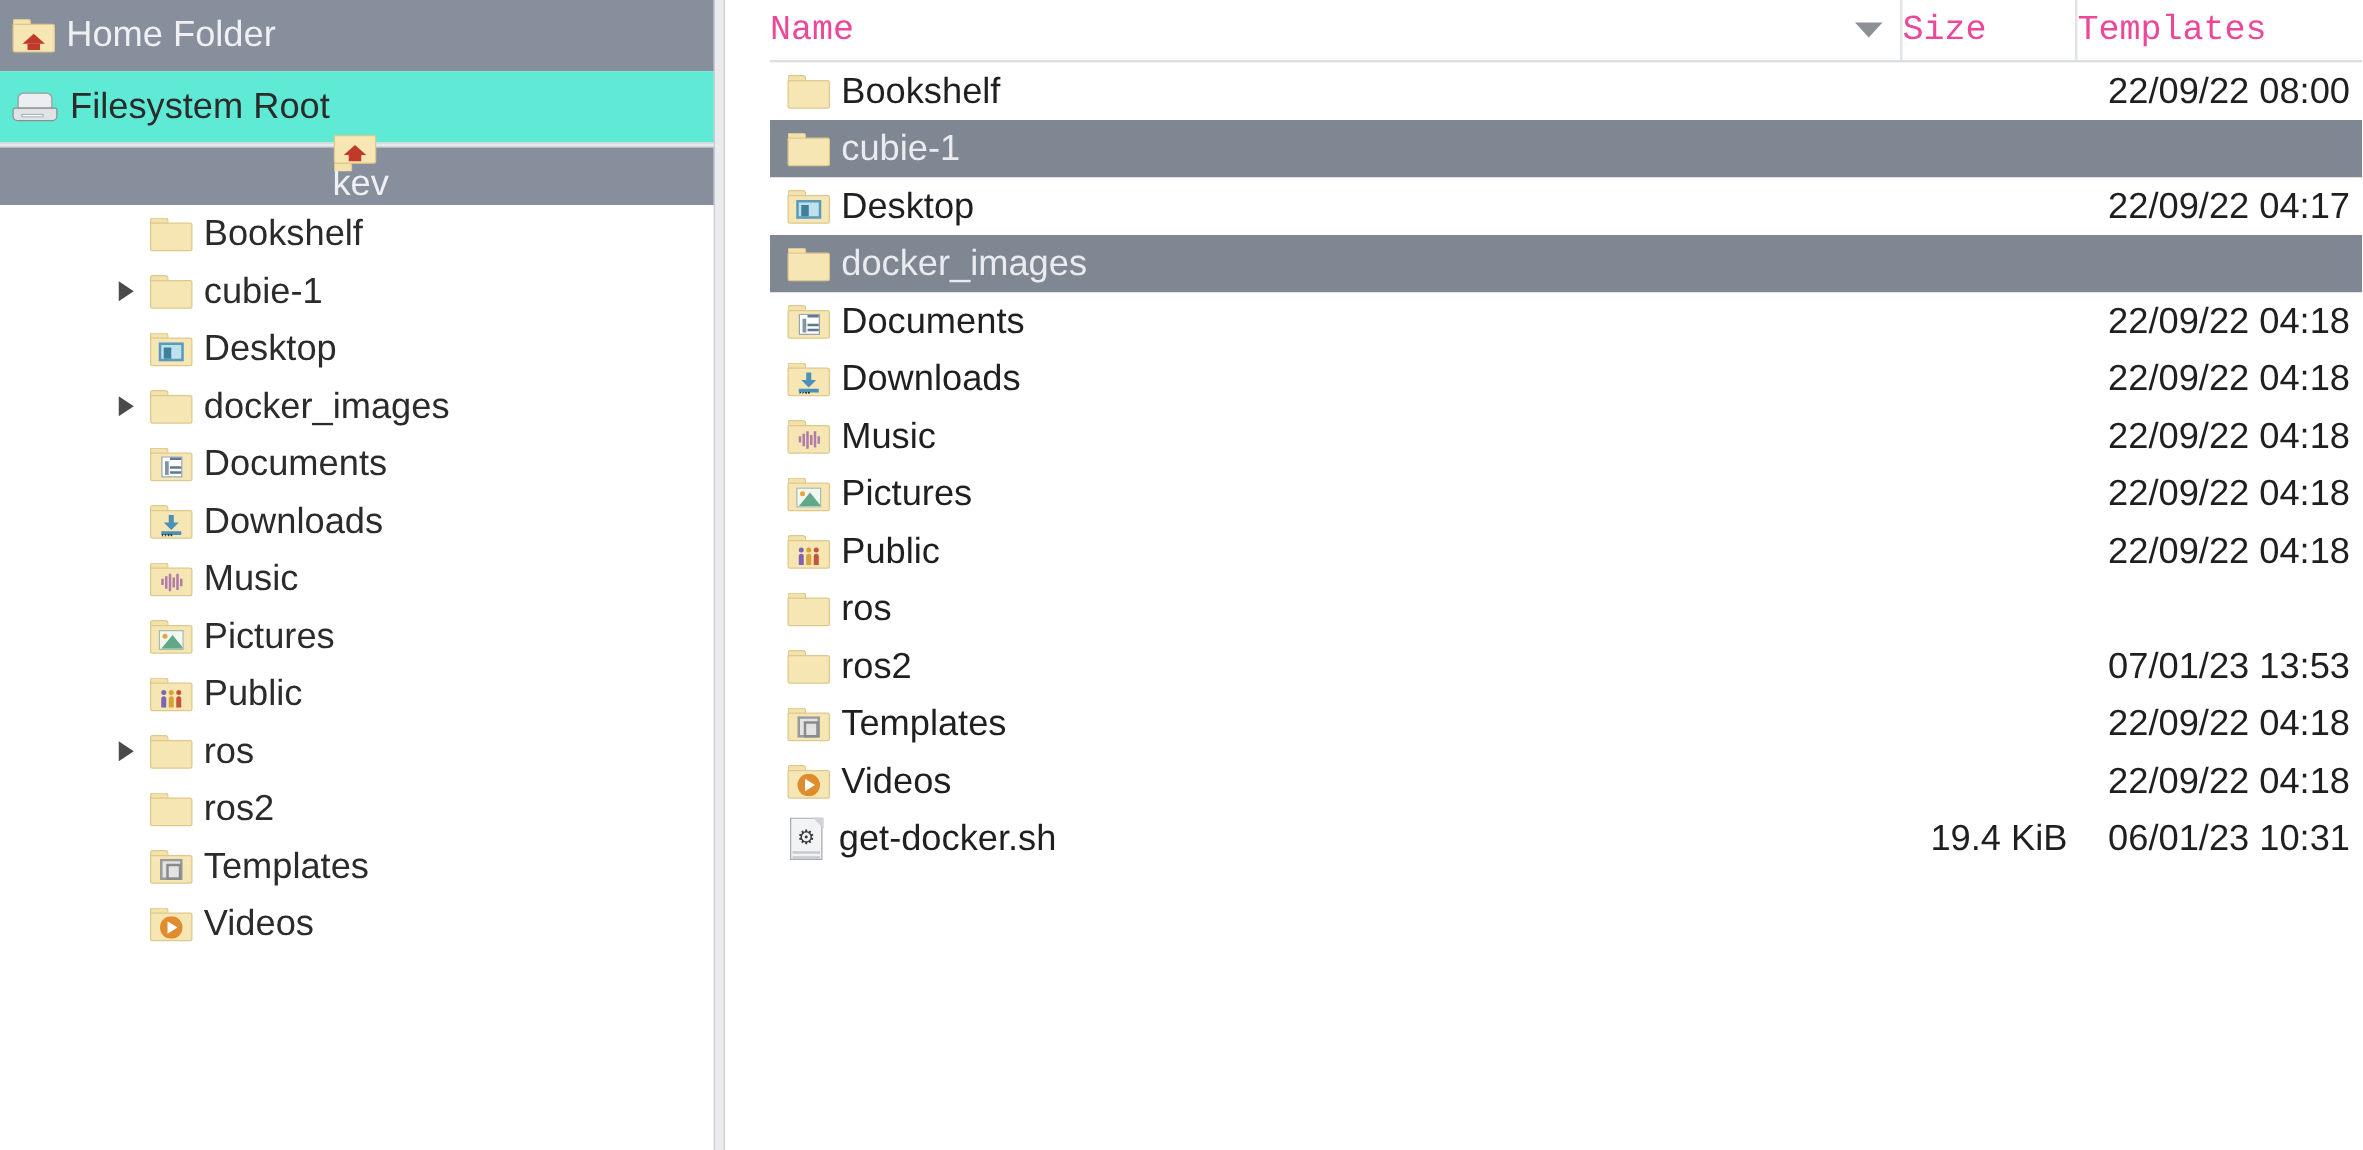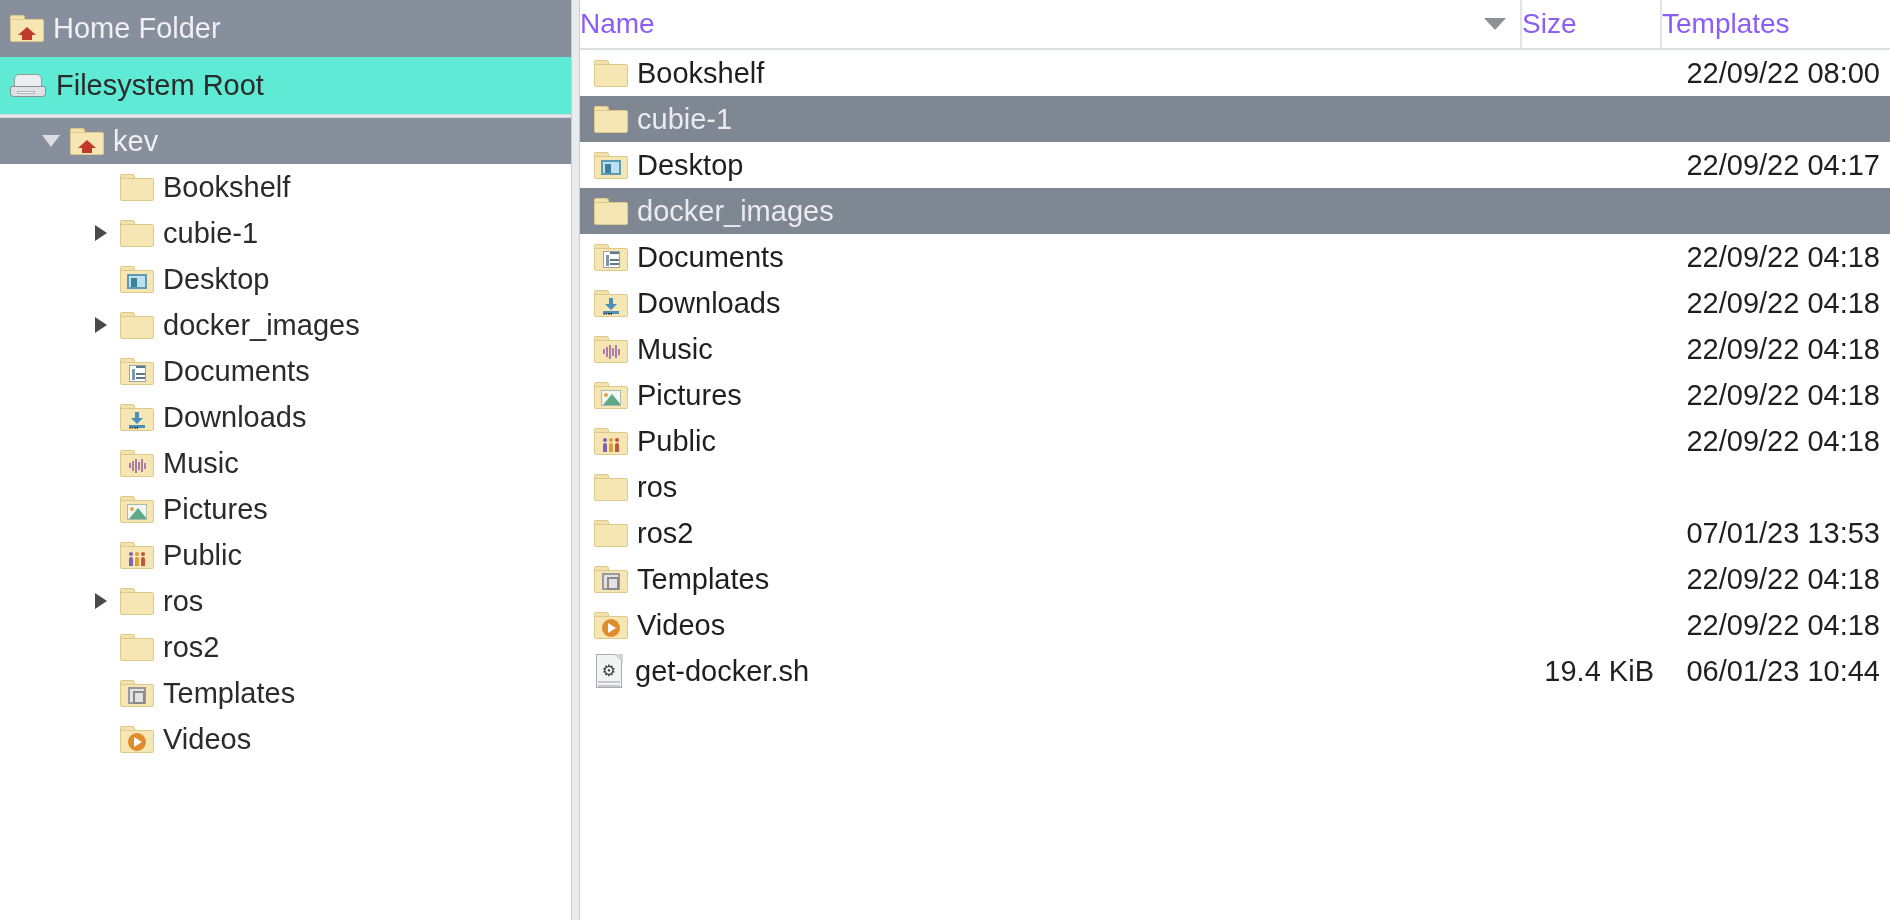--- a/index.html
+++ b/index.html
@@ -11,20 +11,21 @@
     background: #ffffff;
     font-family: "Liberation Sans", sans-serif;
   }
 
   #app {
     position: relative;
     width: 1890px;
     height: 920px;
     display: flex;
     background: #ffffff;
+    gap: 36px;
   }
 
   
   #sidebar {
     width: 580px;
     height: 920px;
     box-sizing: border-box;
     background: #ffffff;
     border-right: 3px solid #cfd2d6;
     position: relative;
@@ -58,20 +59,21 @@
     display: flex;
     align-items: center;
     font-size: 29px;
     color: #2b2b2b;
     background: #ffffff;
     box-sizing: border-box;
   }
   .tree-row.selected {
     background: #878e9c;
     color: #eef0f3;
+    flex-direction: column;
   }
 
   .expander {
     width: 38px;
     min-width: 38px;
     display: flex;
     align-items: center;
     justify-content: center;
   }
   .tri-right {
@@ -390,23 +392,24 @@
     min-height: 48px;
     display: flex;
     align-items: stretch;
     background: #ffffff;
     border-bottom: 2px solid #dcdfe2;
   }
   .col {
     display: flex;
     align-items: center;
     font-size: 28px;
-    color: #8b5cf6;
-    box-sizing: border-box;
-    position: relative;
+    color: #ec4899;
+    box-sizing: border-box;
+    position: relative;
+    font-family: Liberation Mono, monospace;
   }
   .col-name { flex: 1; justify-content: space-between; padding-right: 14px; }
   .col-size { width: 140px; min-width: 140px; border-left: 2px solid #e2e5e8; }
   .col-mod  { width: 230px; min-width: 230px; border-left: 2px solid #e2e5e8; }
 
   .sort-arrow {
     width: 0; height: 0;
     border-left: 11px solid transparent;
     border-right: 11px solid transparent;
     border-top: 12px solid #8c9196;
@@ -891,18 +894,18 @@
             <span class="script-icon">
               <span class="page"></span>
               <span class="fold"></span>
               <span class="gear">⚙</span>
               <span class="stripe s1"></span>
               <span class="stripe s2"></span>
             </span>
             <span>get-docker.sh</span>
           </div>
           <div class="fr-size">19.4 KiB</div>
-          <div class="fr-mod">06/01/23 10:44</div>
+          <div class="fr-mod">06/01/23 10:31</div>
         </div>
       </div>
   </div>
 
 </div>
 
 </body></html>

